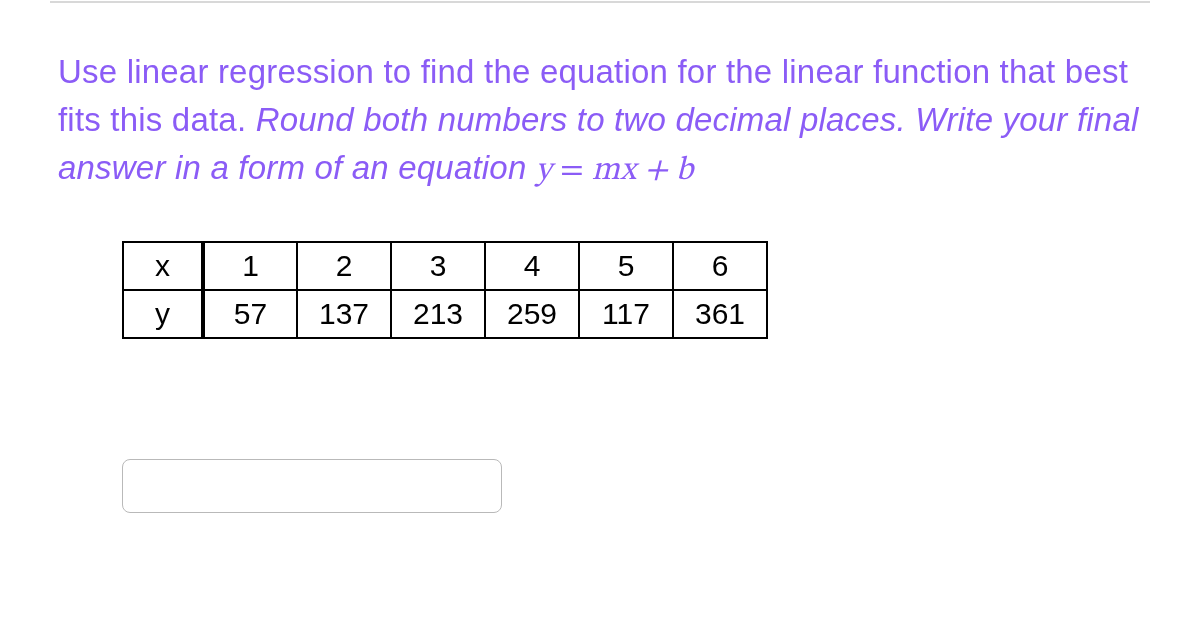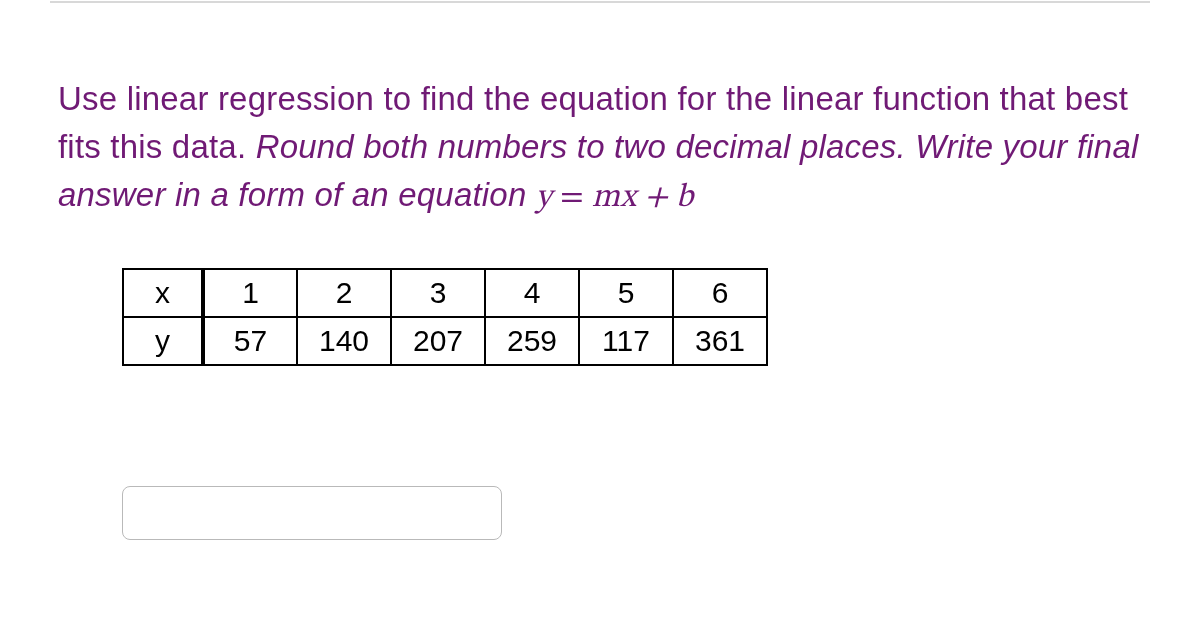--- a/index.html
+++ b/index.html
@@ -24,23 +24,22 @@
     }
     .content {
       position: absolute;
       top: 48px;
       left: 58px;
       right: 60px;
     }
     .prompt {
       font-size: 33px;
       line-height: 1.45;
-      color: #701a75;
+      color: #8b5cf6;
       letter-spacing: 0.2px;
-      margin-top: 27px;
     }
     .italic {
       font-style: italic;
     }
     .eq {
       font-family: "Cambria Math", "STIX Two Math", "Latin Modern Math", Georgia, serif;
       font-style: italic;
     }
     .table-wrap {
       margin-top: 46px;
@@ -96,22 +95,22 @@
         <td>1</td>
         <td>2</td>
         <td>3</td>
         <td>4</td>
         <td>5</td>
         <td>6</td>
       </tr>
       <tr>
         <td class="rowhead">y</td>
         <td>57</td>
-        <td>140</td>
-        <td>207</td>
+        <td>137</td>
+        <td>213</td>
         <td>259</td>
         <td>117</td>
         <td>361</td>
       </tr>
     </tbody>
       </table>
   </div>
 
   <div class="answer-wrap">
     <input type="text" class="answer-input" value="" style="">

